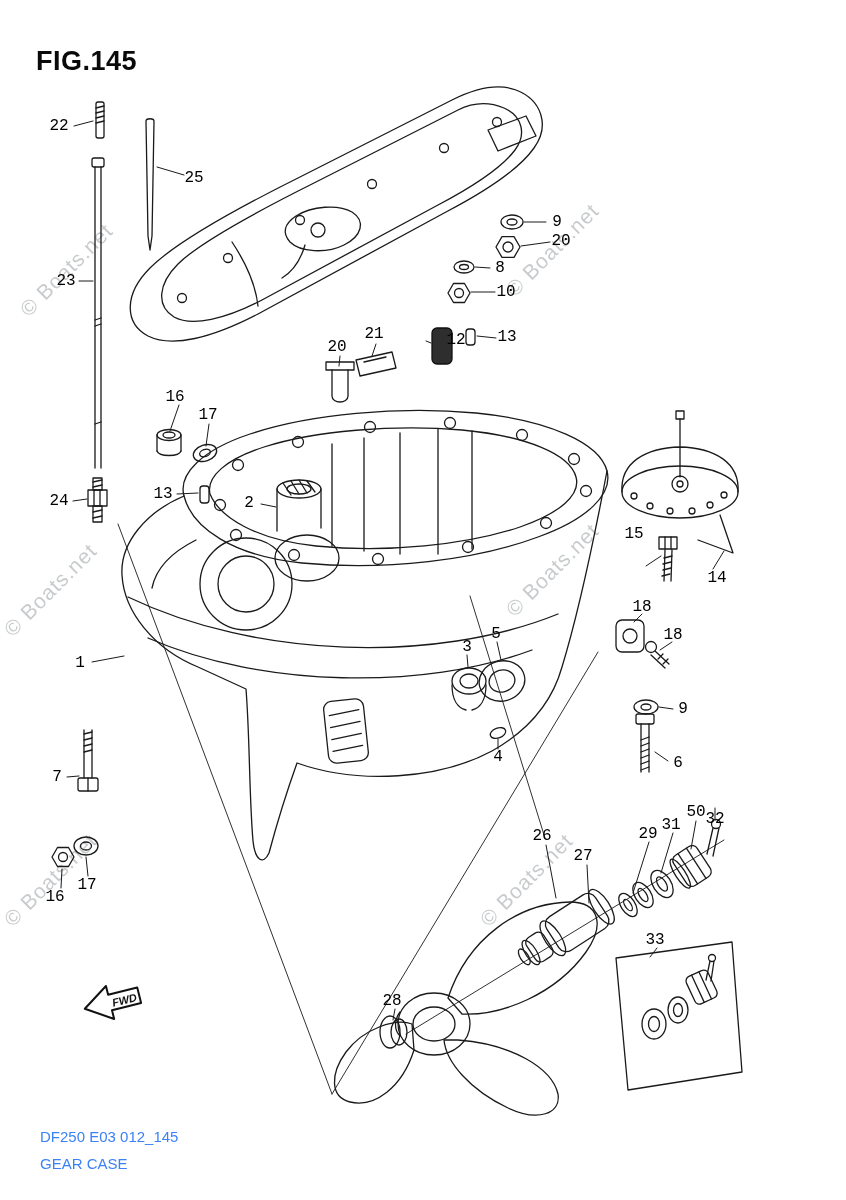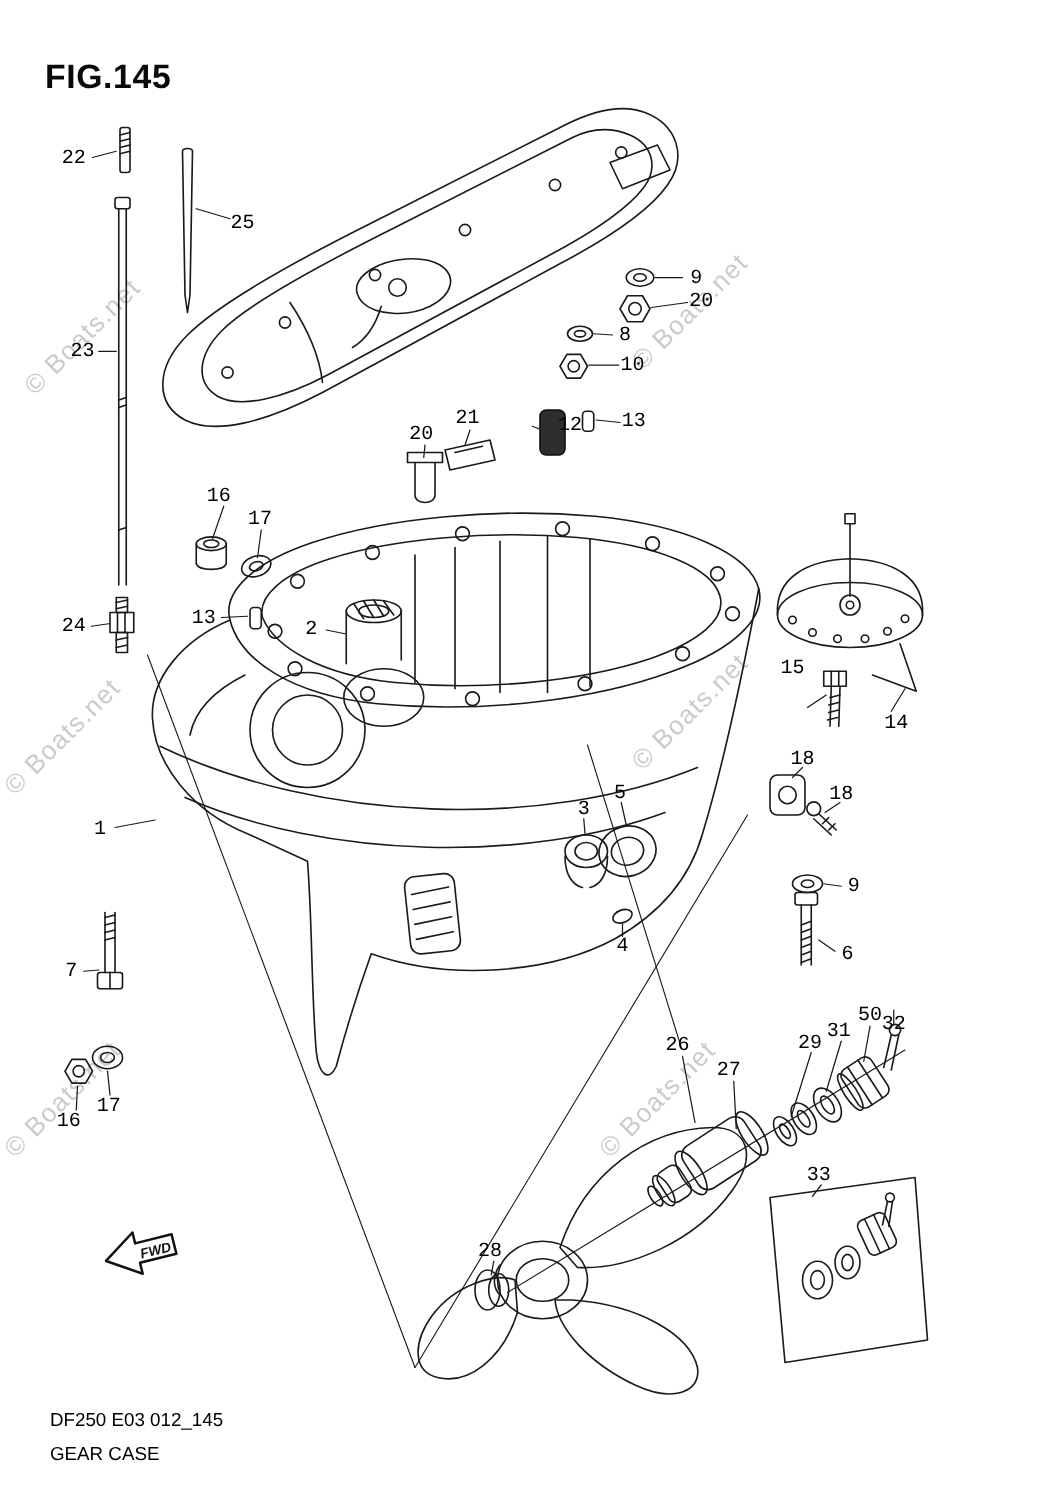--- a/index.html
+++ b/index.html
@@ -51,21 +51,21 @@
   .wm2 { left: 492px; top: 238px; }
   .wm3 { left: -10px; top: 578px; }
   .wm4 { left: 492px; top: 558px; }
   .wm5 { left: -10px; top: 868px; }
   .wm6 { left: 466px; top: 868px; }
   .footer {
     position: absolute;
     left: 40px;
     top: 1128px;
     font-size: 15px;
-    color: #000000;
+    color: #3b82f6;
   }
   .footer .line2 { margin-top: 10px; }
 </style>
 </head>
 <body>
 
 <div class="page">
 
   <h1 class="fig-title">FIG.145</h1>
 

